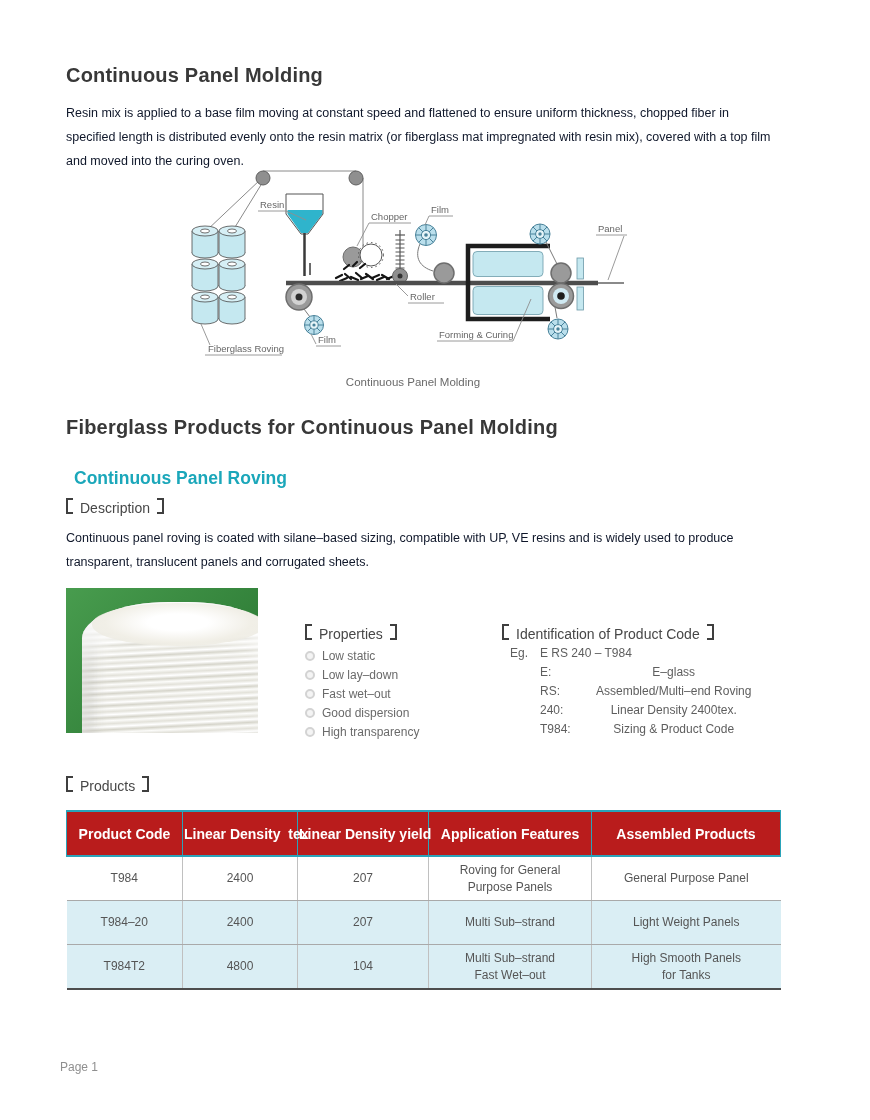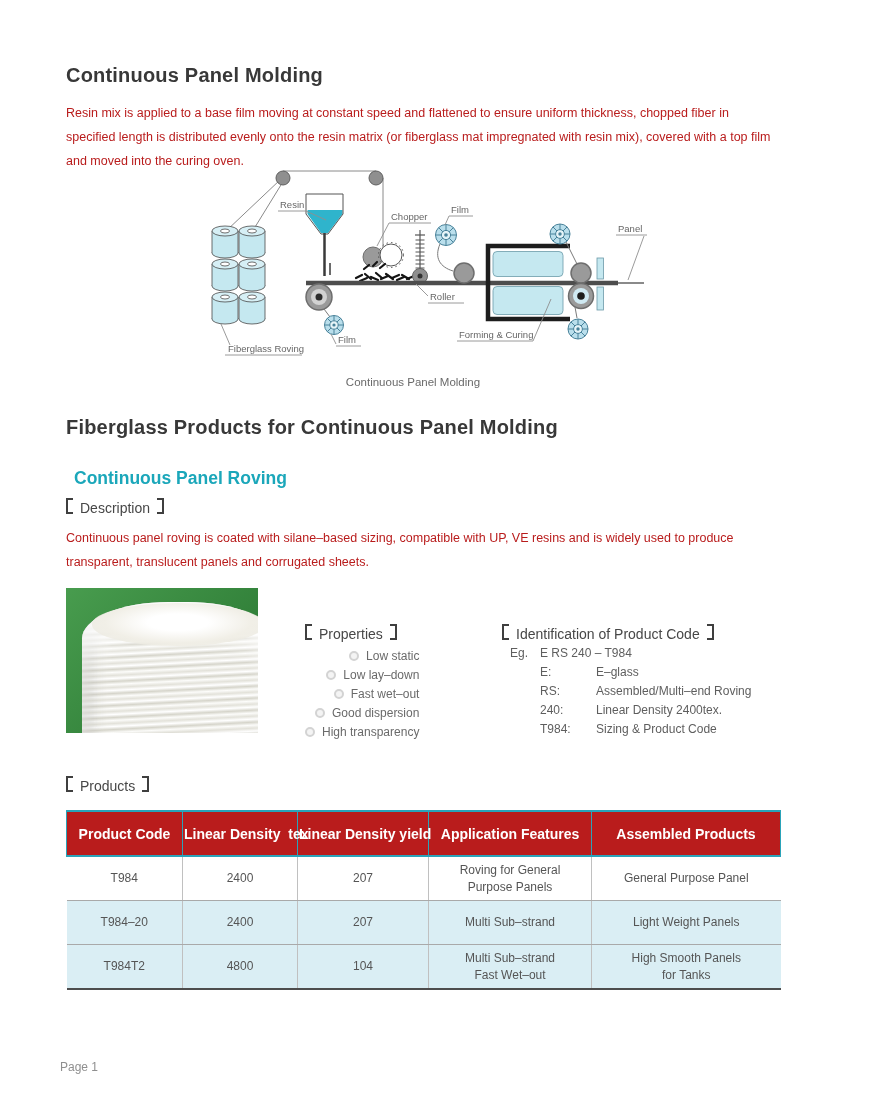--- a/index.html
+++ b/index.html
@@ -7,24 +7,24 @@
     position:relative; width:870px; height:1120px; background:#ffffff;
     font-family:"Liberation Sans","DejaVu Sans",sans-serif; overflow:hidden;
   }
   .h1 { position:absolute; left:66px; margin:0; font-size:20px; font-weight:bold;
         color:#383838; letter-spacing:.2px; }
   .title1 { top:64px; }
   .title2 { top:416px; }
   .h2 { position:absolute; left:66px; top:460px; margin:8px; font-size:17.5px;
         font-weight:bold; color:#1ba7ba; }
   .bodytext { position:absolute; left:66px; width:710px; margin:0;
-        font-size:12.5px; line-height:24px; color:#b91c1c; }
+        font-size:12.5px; line-height:24px; color:#0f172a; }
   .intro { top:101px; }
   .desc-text { top:526px; }
-  .diagram { position:absolute; left:188px; top:166px; width:470px; height:207px; }
+  .diagram { position:absolute; left:168px; top:166px; width:470px; height:207px; }
   .diagram svg { font-family:inherit; }
   .caption { position:absolute; left:178px; top:376px; width:470px; text-align:center;
         font-size:11.5px; color:#6a6a6a; }
   .seclabel { position:absolute; font-size:14px; color:#474747; white-space:nowrap; }
   .bk { display:inline-block; width:5px; height:12px; vertical-align:-1px; }
   .bk-open  { border:2.5px solid #3f3f3f; border-right:none; margin-right:7px; }
   .bk-close { border:2.5px solid #3f3f3f; border-left:none;  margin-left:7px; }
   #desc-label { left:66px; top:498px; }
   #props-label { left:305px; top:624px; }
   #ident-label { left:502px; top:624px; }
@@ -33,29 +33,29 @@
   .photo { position:absolute; left:66px; top:588px; width:192px; height:145px;
         background:linear-gradient(135deg,#489c4e,#2f7d37 75%); overflow:hidden; }
   .roving { position:absolute; left:16px; top:14px; right:-16px; bottom:-10px;
         border-radius:45% 45% 0 0 / 26% 26% 0 0;
         background:repeating-linear-gradient(177deg,#fbfbf9 0px,#e3e2da 3px,#ffffff 6px,#d6d5cb 9px,#fdfdfb 12px);
         box-shadow:inset 0 28px 24px rgba(255,255,255,.85), inset 10px 0 14px rgba(110,110,100,.28); }
   .roving-top { position:absolute; left:5%; top:1%; width:90%; height:30%; border-radius:50%;
         background:radial-gradient(ellipse at 50% 45%,#ffffff 25%,#f1efe7 60%,rgba(232,230,220,.65) 85%,rgba(232,230,220,0) 100%); }
 
   .props { position:absolute; left:305px; top:646px; }
-  .prop-item { display:flex; align-items:center; height:19px; font-size:12px; color:#6a6a6a;justify-content:flex-end; }
+  .prop-item { display:flex; align-items:center; height:19px; font-size:12px; color:#6a6a6a; }
   .bullet { width:6px; height:6px; border:2px solid #d3d3d3; border-radius:50%;
         background:#f4f4f4; margin-right:7px; flex:0 0 auto; }
 
   .ident { position:absolute; left:510px; top:646px; display:grid;
         grid-template-columns:30px 56px auto; row-gap:4px; font-size:12px; color:#5e5e5e; }
   .ident .example { grid-column:2 / 4; }
   .ident .code { grid-column:2; }
-  .ident .meaning { grid-column:3; }
+  .ident .meaning { grid-column:3;text-align:center; }
   .ident span { line-height:15px; }
 
   table.products { position:absolute; left:66px; top:810px; border-collapse:collapse;
         table-layout:fixed; width:714px; }
   table.products th { background:#b91c1c; color:#ffffff; font-weight:bold; font-size:14px;
         height:41px; border:1px solid #2aa3b9; border-top-width:2px; border-bottom-width:2px;
         white-space:pre; }
   table.products td { height:41px; text-align:center; vertical-align:middle; font-size:12px;
         color:#555; line-height:17px; border-bottom:1px solid #a9a9a9; white-space:pre-line; }
   table.products td + td { border-left:1px solid #c0c0c0; }

